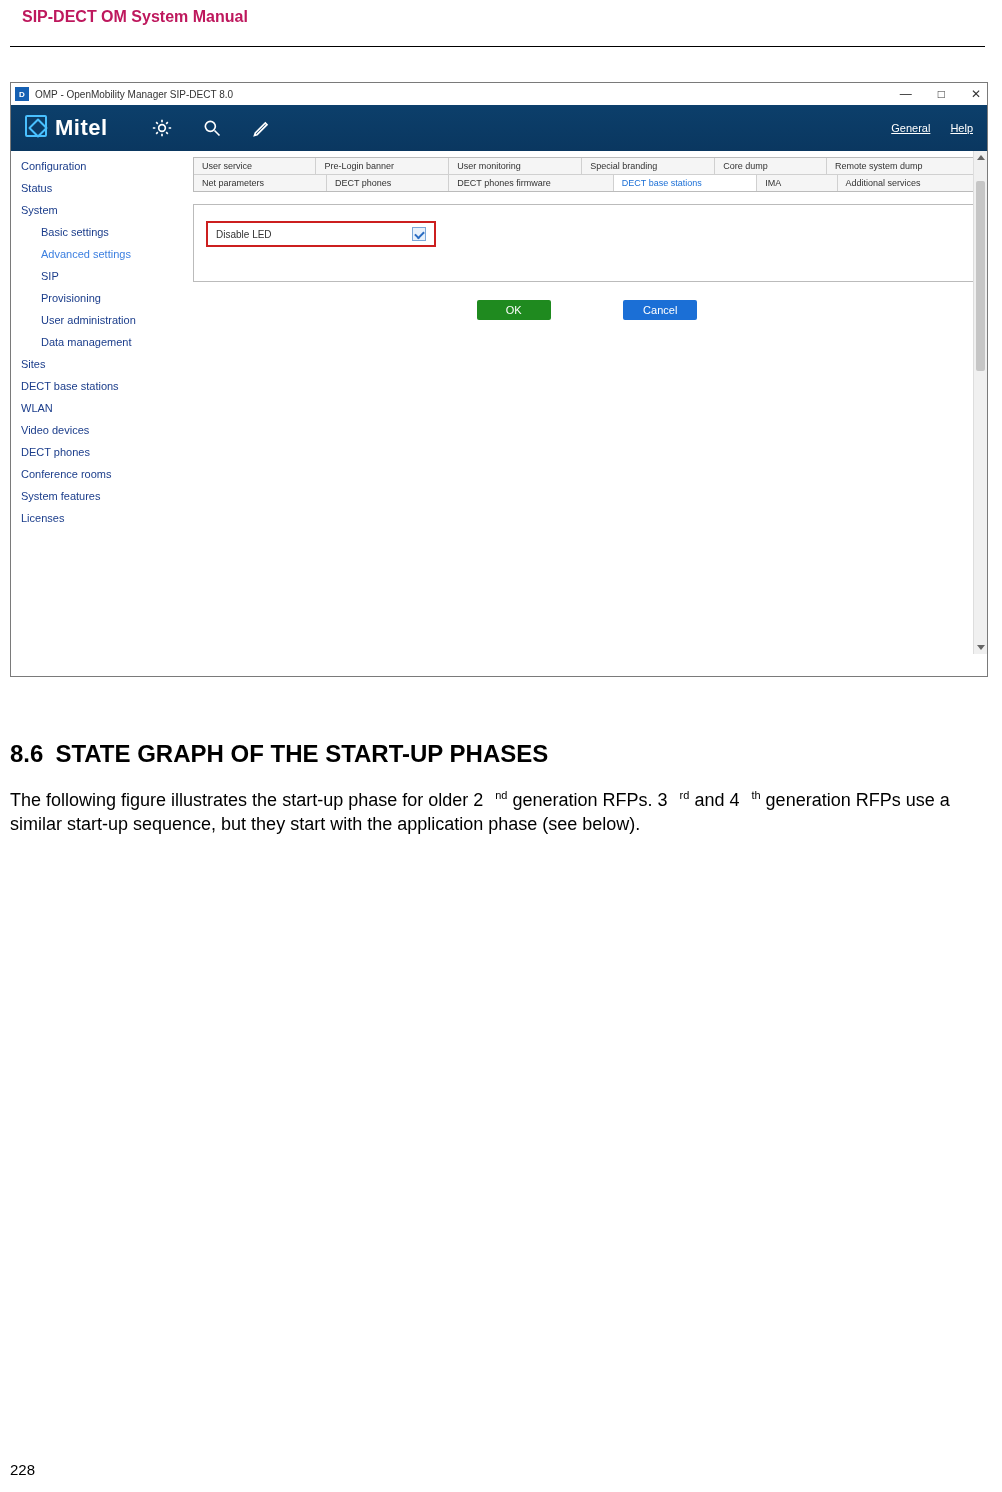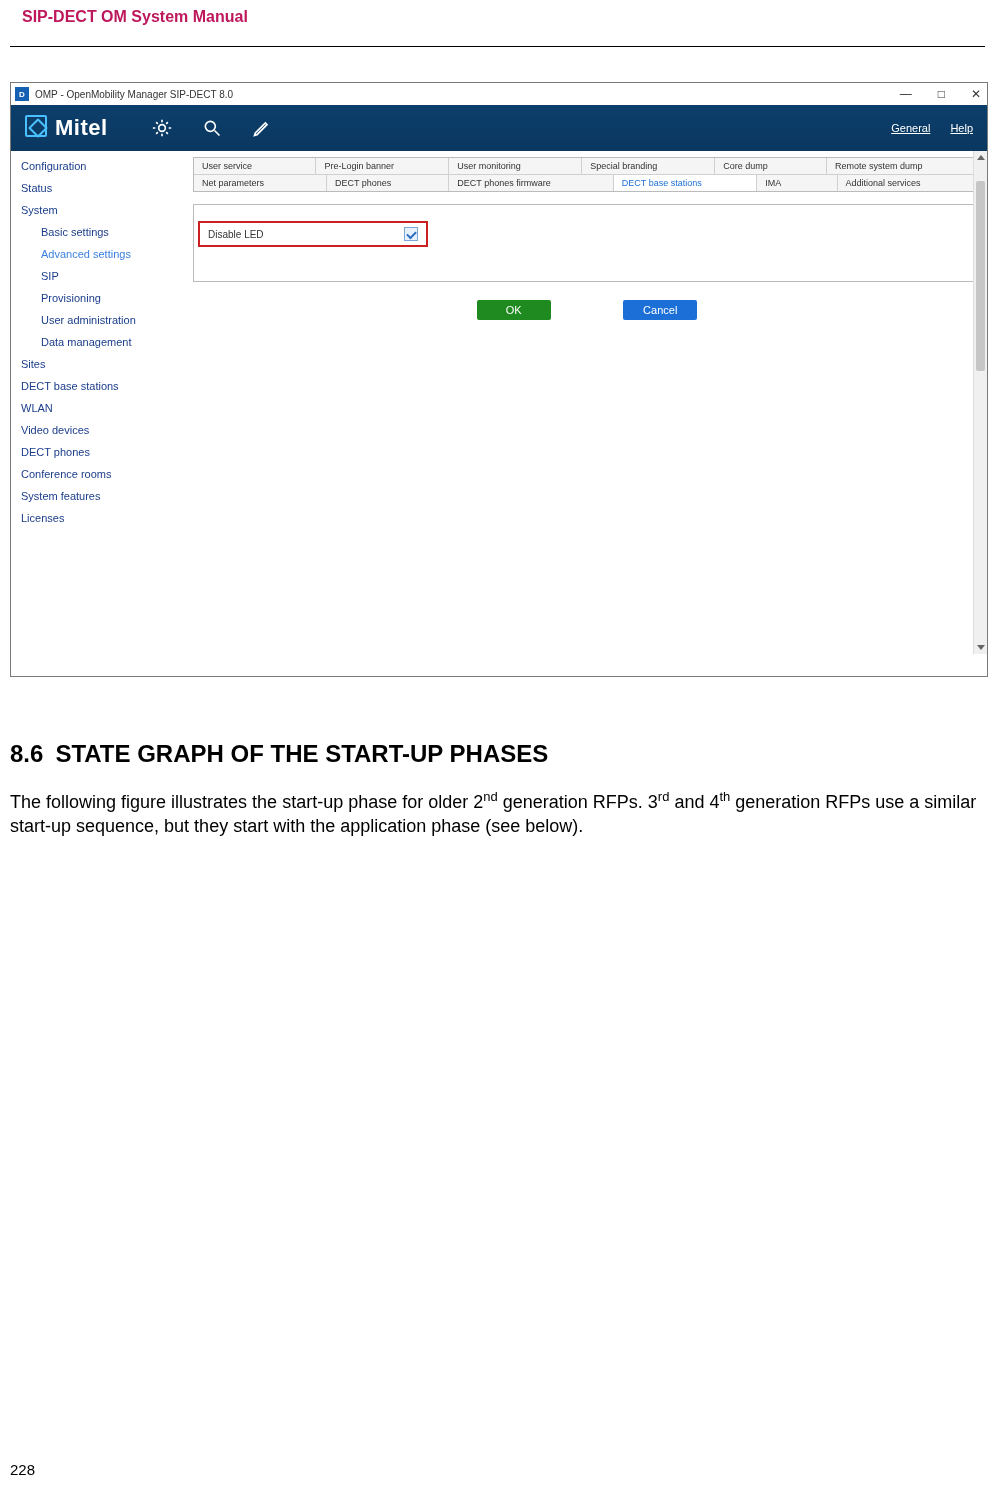--- a/index.html
+++ b/index.html
@@ -157,21 +157,21 @@
   .config-panel {
     margin-top: 12px;
     border: 1px solid #bbb;
     height: 78px;
     position: relative;
     background: #fff;
   }
   .field-row {
     position: absolute;
     top: 16px;
-    left: 4px;
+    left: 12px;
     width: 230px;
     height: 26px;
     border: 2px solid #cc1f1f;
     display: flex;
     align-items: center;
     padding: 0 8px;
     font-size: 10px;
     color: #333;
     justify-content: space-between;
   }
@@ -253,21 +253,21 @@
   }
   .body-text {
     position: absolute;
     top: 788px;
     left: 10px;
     width: 975px;
     font-size: 18px;
     color: #000;
     line-height: 1.35;
   }
-  sup { font-size: 13px; vertical-align: super; }
+  sup { font-size: 11px; vertical-align: super; margin-left: 12px; }
   .page-number {
     position: absolute;
     bottom: 14px;
     left: 10px;
     font-size: 15px;
     color: #000;
   }
 </style>
 </head>
 <body>

